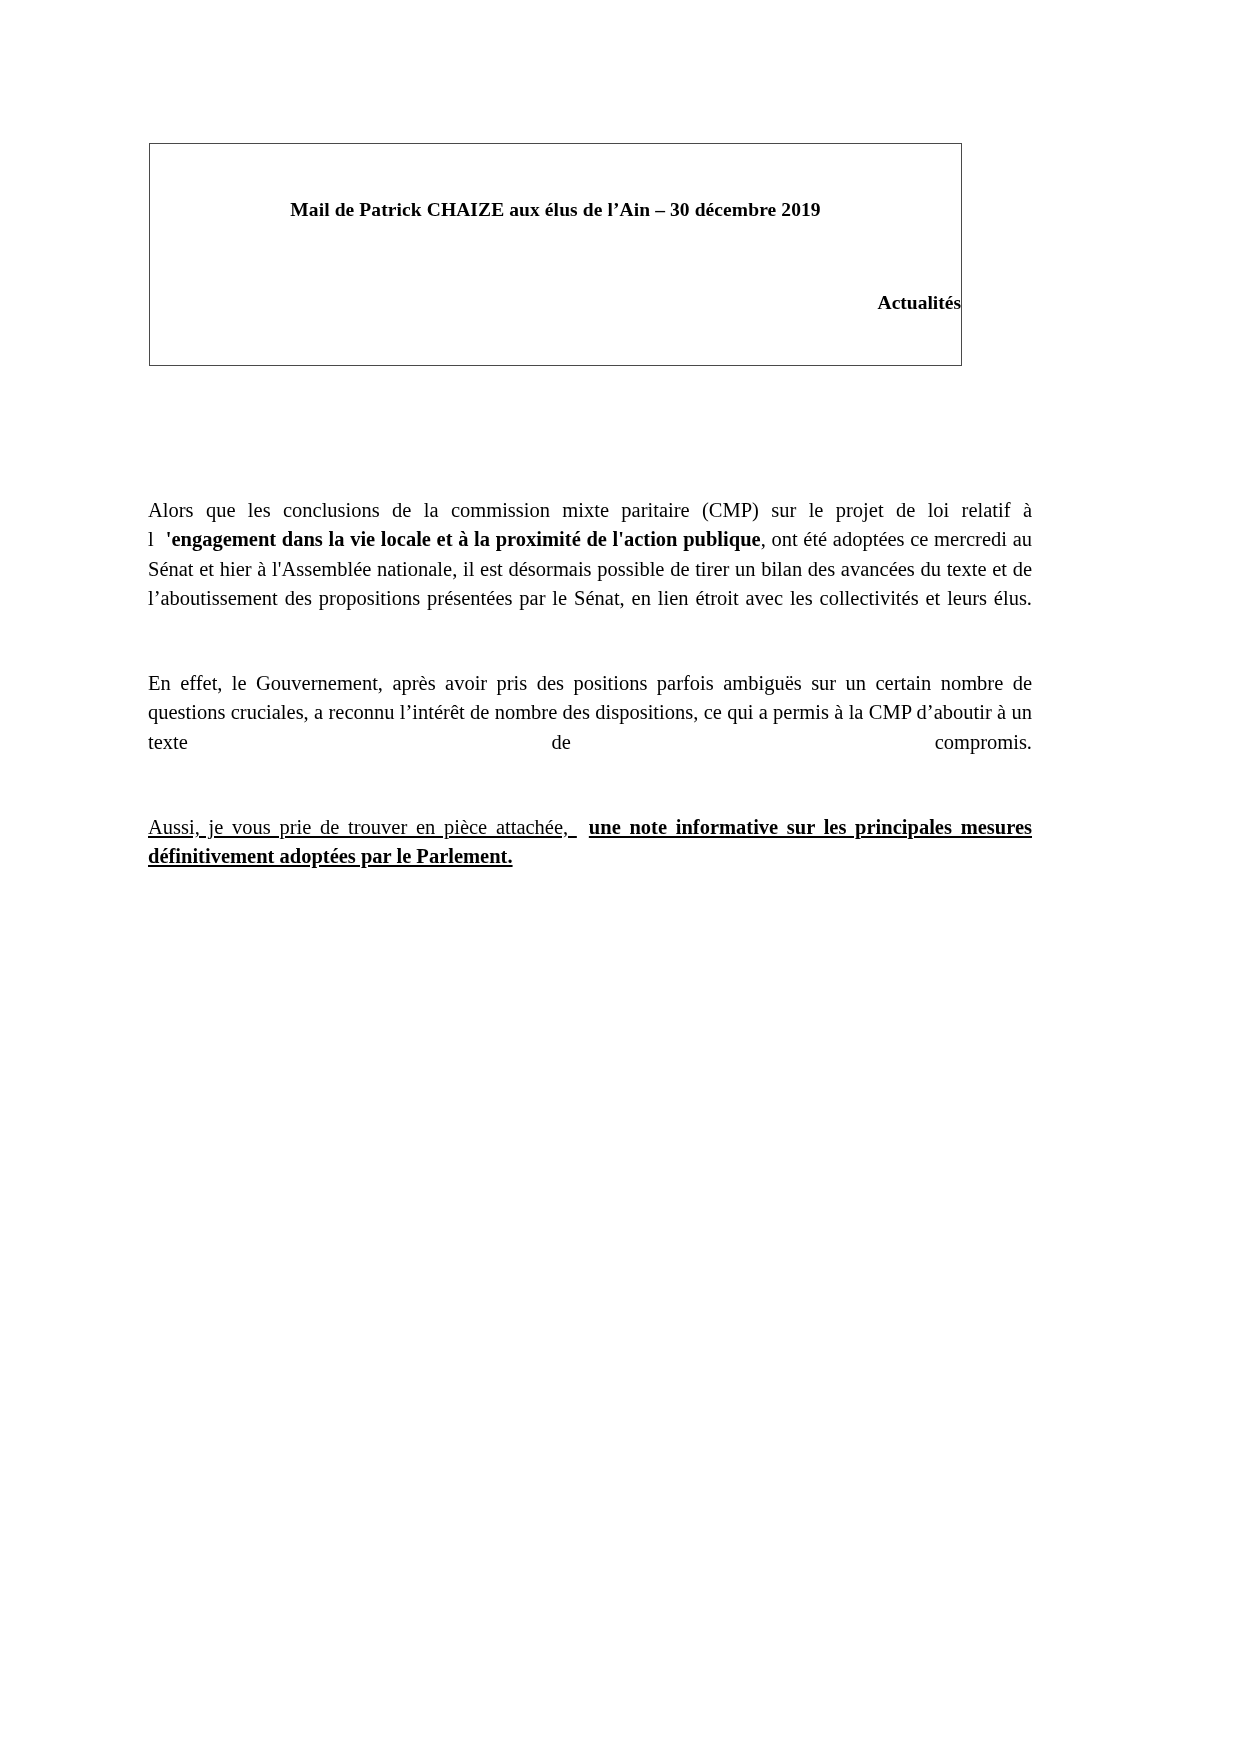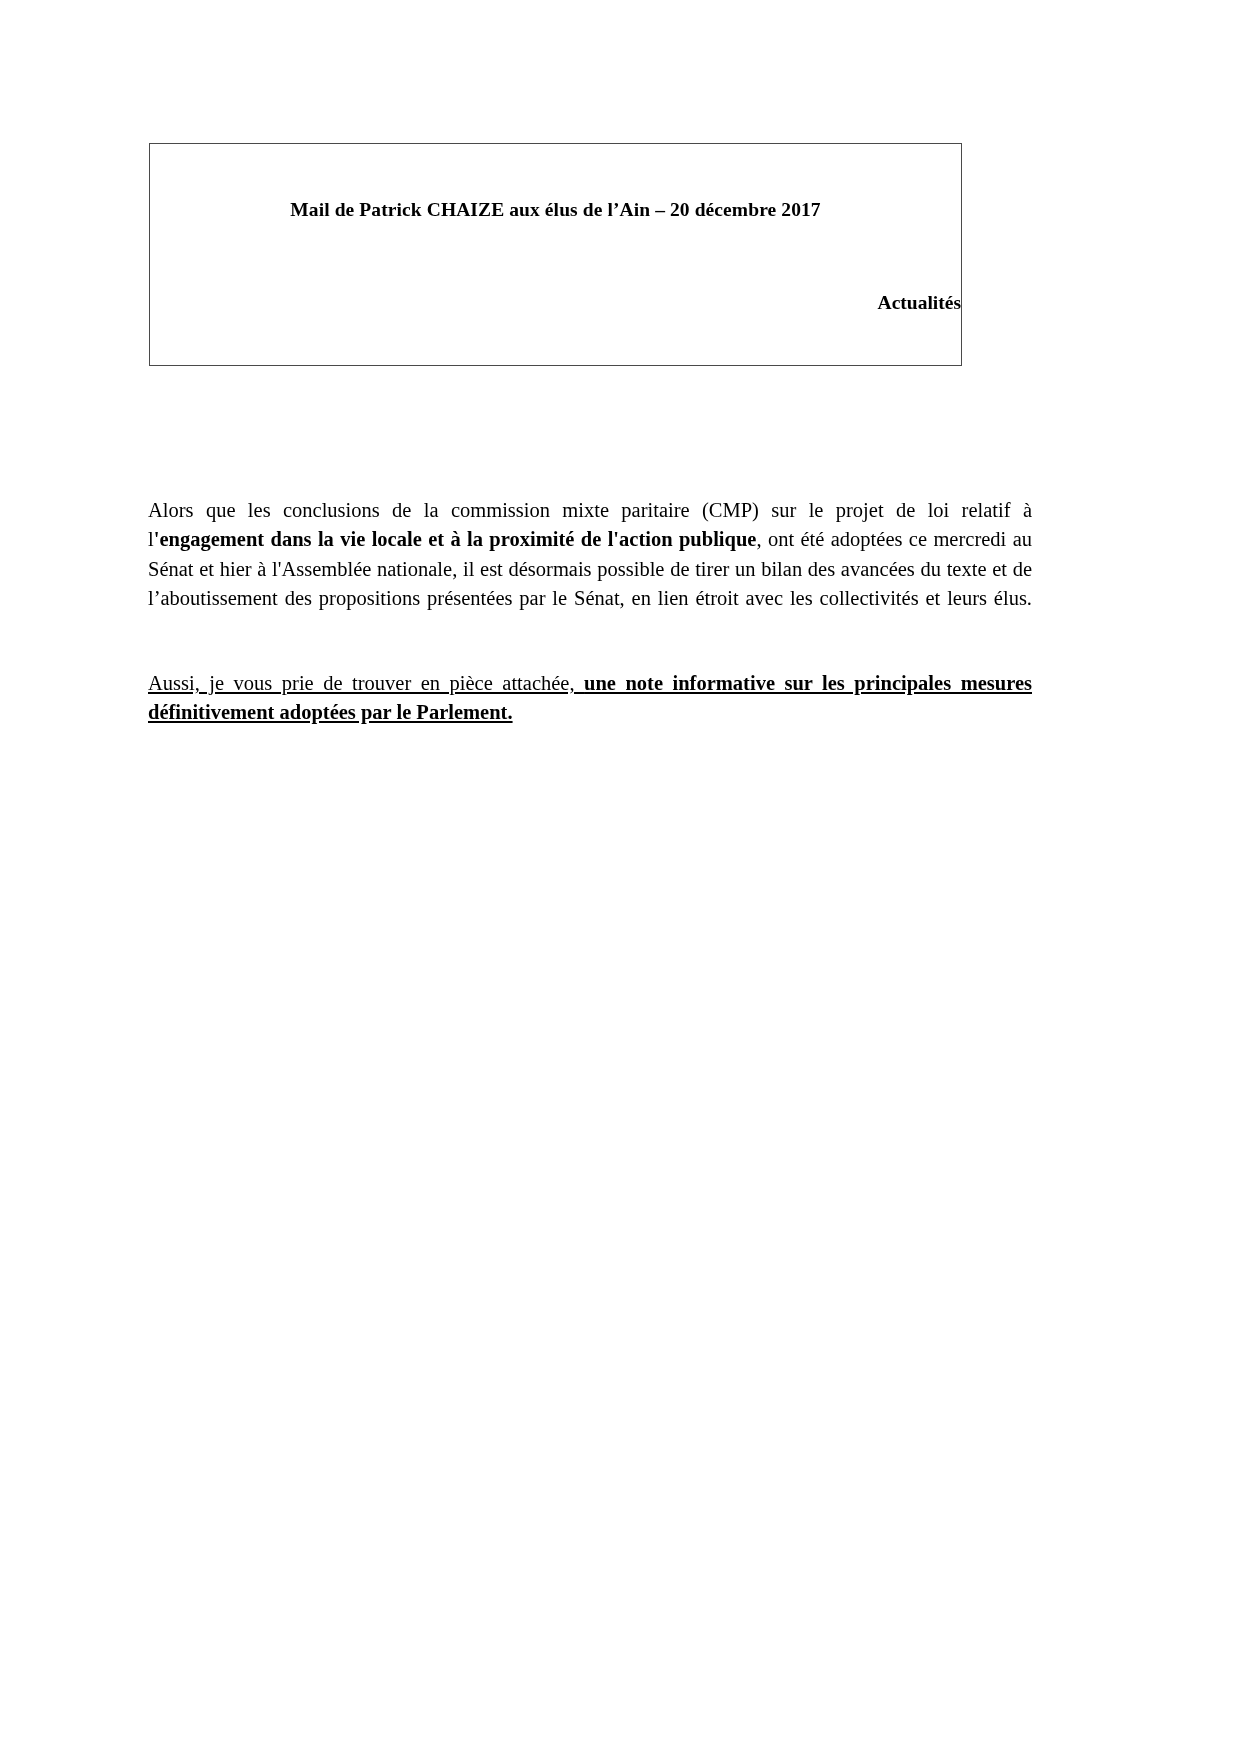--- a/index.html
+++ b/index.html
@@ -73,39 +73,41 @@
     text-align: justify;
     text-justify: inter-word;
     hyphens: none;
   }
   .para:last-child {
     margin-bottom: 0;
     text-decoration: underline;
   }
   .para b, .para strong {
     font-weight: bold;
+    margin-left: 12px;
   }
   
   .para::after {
     content: "";
     display: inline-block;
     width: 100%;
   }
   .para.no-stretch::after {
     display: none;
   }
 </style>
 </head>
 <body>
 
 <div class="page">
 
   <div class="header-box">
-    <div class="header-title">Mail de Patrick CHAIZE aux élus de l’Ain – 20 décembre 2017</div>
+    <div class="header-title">Mail de Patrick CHAIZE aux élus de l’Ain – 30 décembre 2019</div>
     <div class="header-subtitle">Actualités</div>
   </div>
 
   <div class="body-text">
     <p class="para"><span>Alors que les conclusions de la commission mixte paritaire (CMP) sur le projet de loi relatif à l</span><b>'engagement dans la vie locale et à la proximité de l'action publique</b><span>, ont été adoptées ce mercredi au Sénat et hier à l'Assemblée nationale, il est désormais possible de tirer un bilan des avancées du texte et de l’aboutissement des propositions présentées par le Sénat, en lien étroit avec les collectivités et leurs élus.</span></p>
+    <p class="para"><span>En effet, le Gouvernement, après avoir pris des positions parfois ambiguës sur un certain nombre de questions cruciales, a reconnu l’intérêt de nombre des dispositions, ce qui a permis à la CMP d’aboutir à un texte de compromis.</span></p>
     <p class="para no-stretch"><span>Aussi, je vous prie de trouver en pièce attachée, </span><b>une note informative sur les principales mesures définitivement adoptées par le Parlement.</b></p>
   </div>
 
 </div>
 
 </body></html>

